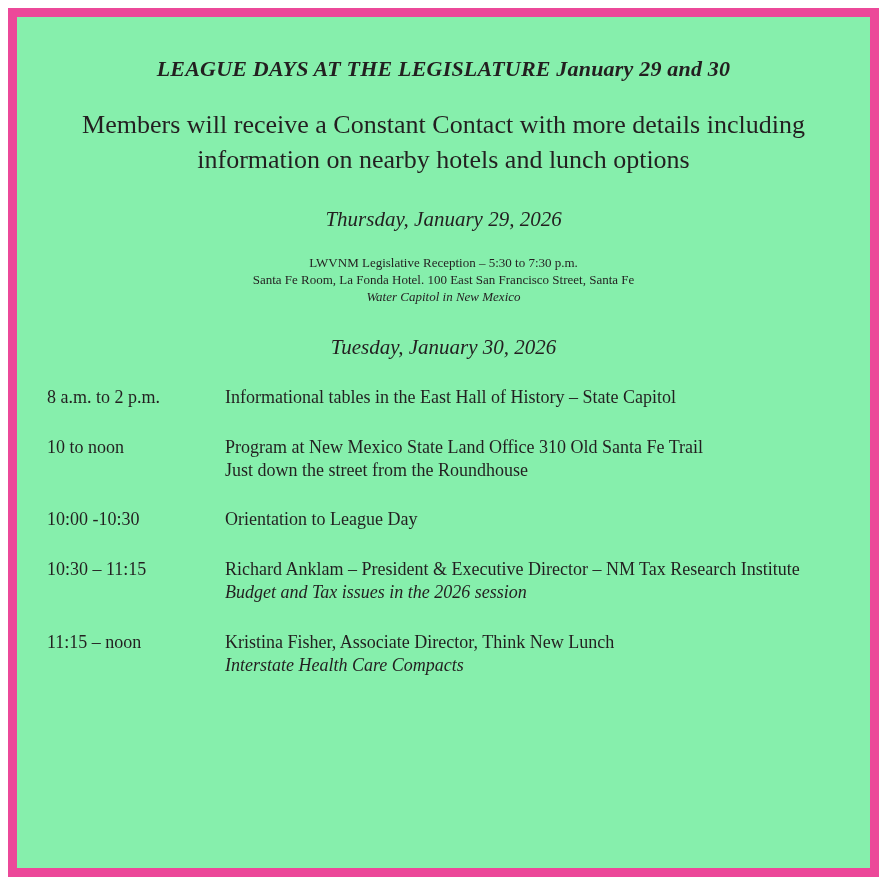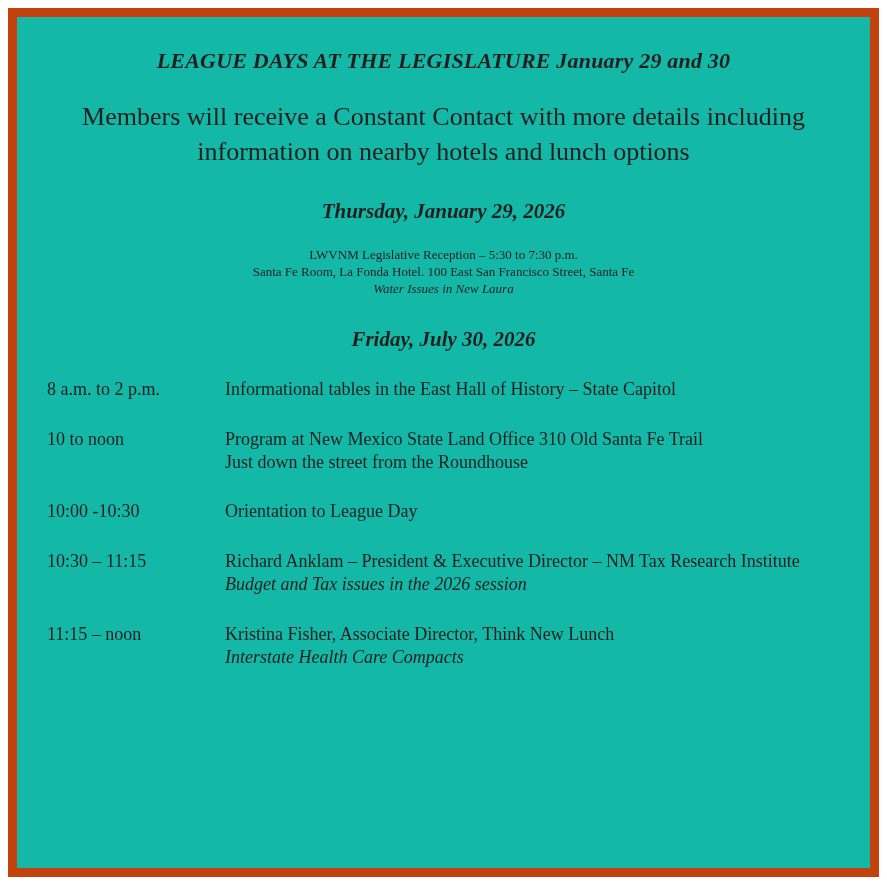--- a/index.html
+++ b/index.html
@@ -17,43 +17,43 @@
     box-sizing: border-box;
     width: 887px;
     height: 885px;
     padding: 8px;
     background: #ffffff;
   }
   .framed {
     box-sizing: border-box;
     width: 100%;
     height: 100%;
-    border: 9px solid #c2410c;
-    background: #14b8a6;
-    padding: 18px 30px 20px 30px;
+    border: 9px solid #ec4899;
+    background: #86efac;
+    padding: 26px 30px 20px 30px;
     overflow: hidden;
   }
   .title {
     text-align: center;
     font-weight: bold;
     font-style: italic;
     font-size: 22px;
     letter-spacing: 0.2px;
     margin: 12px 0 0 0;
     line-height: 1.25;
   }
   .intro {
     text-align: center;
     font-size: 26px;
     line-height: 1.35;
     margin: 24px 18px 0 18px;
   }
   .day-heading {
     text-align: center;
-    font-weight: bold;
+    font-weight: normal;
     font-style: italic;
     font-size: 21px;
     margin: 30px 0 0 0;
   }
   .block-center {
     text-align: center;
     font-size: 13px;
     line-height: 1.32;
     margin: 22px 0 0 0;
   }
@@ -95,24 +95,24 @@
 
     <div class="title">LEAGUE DAYS AT THE LEGISLATURE January 29 and 30</div>
 
     <div class="intro">Members will receive a Constant Contact with more details including information on nearby hotels and lunch options</div>
 
     <div class="day-heading">Thursday, January 29, 2026</div>
 
     <div class="block-center">
       <div>LWVNM Legislative Reception – 5:30 to 7:30 p.m.</div>
       <div>Santa Fe Room, La Fonda Hotel. 100 East San Francisco Street, Santa Fe</div>
-      <div class="italic">Water Issues in New Laura</div>
+      <div class="italic">Water Capitol in New Mexico</div>
     </div>
 
-    <div class="day-heading">Friday, July 30, 2026</div>
+    <div class="day-heading">Tuesday, January 30, 2026</div>
 
     <table class="schedule">
       <tbody>
           <tr>
             <td class="time">8 a.m. to 2 p.m.</td>
             <td class="desc">
               <span class="line">Informational tables in the East Hall of History – State Capitol</span>
             </td>
           </tr>
           <tr>

